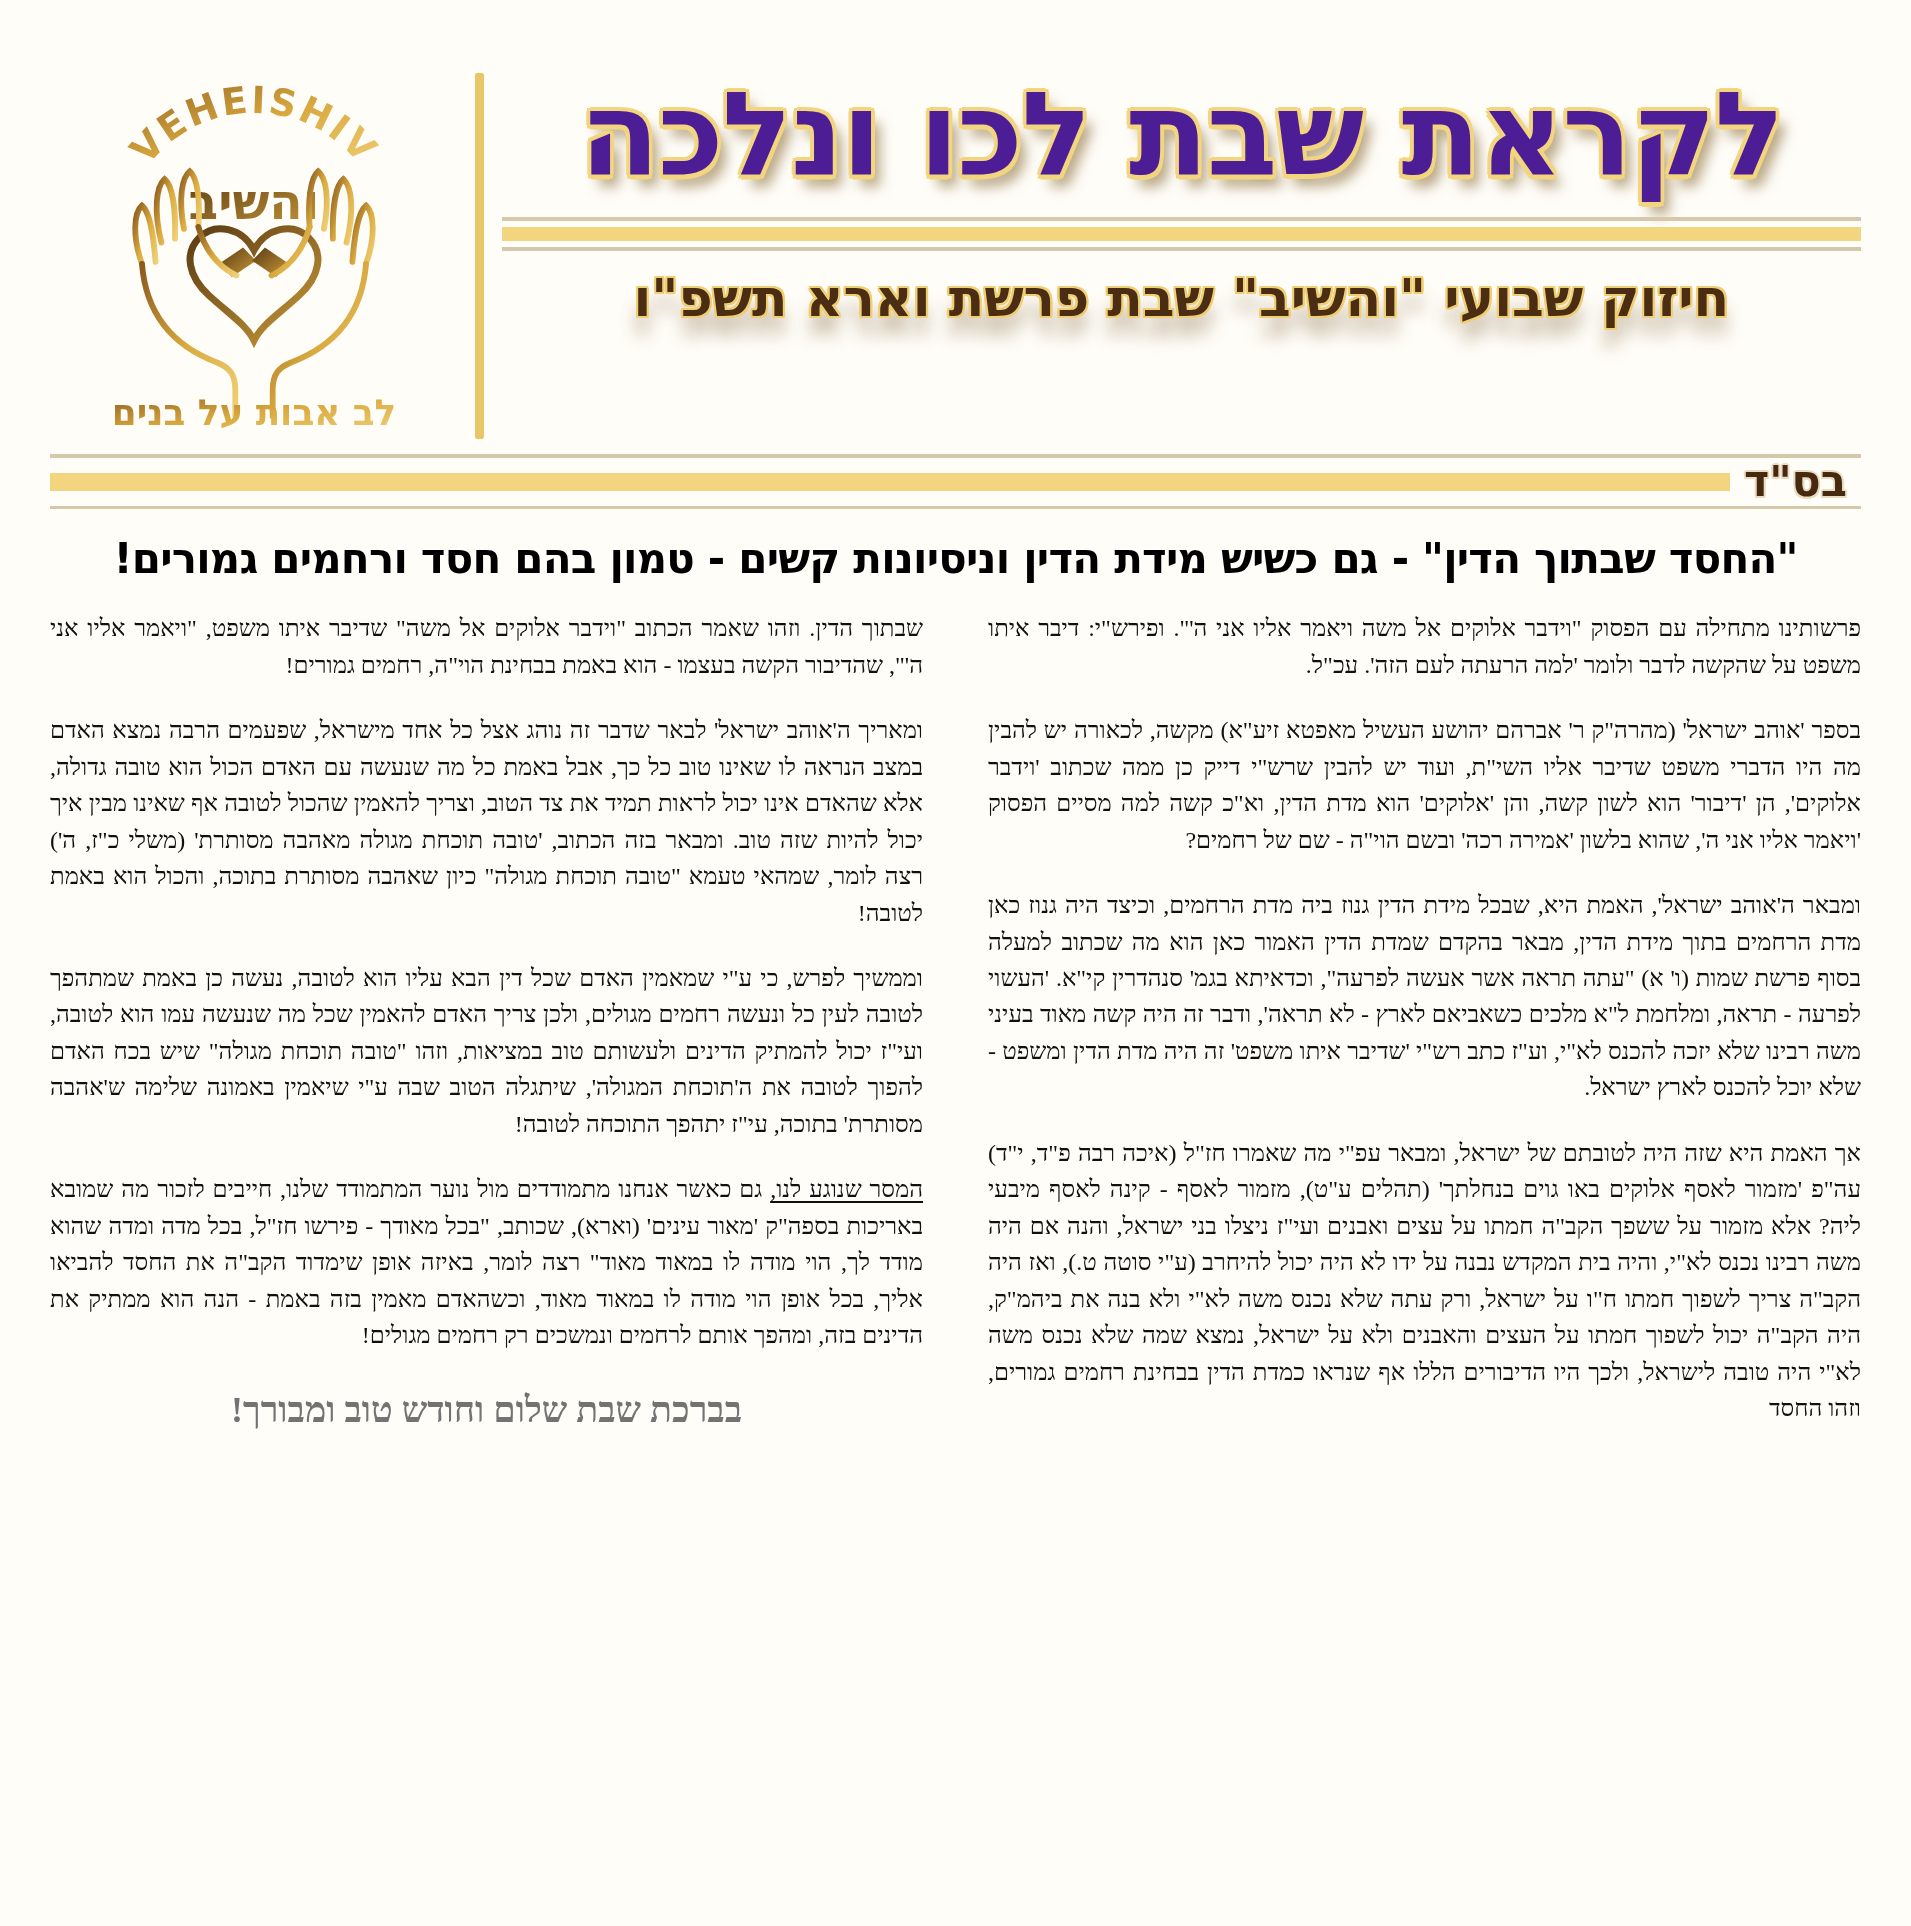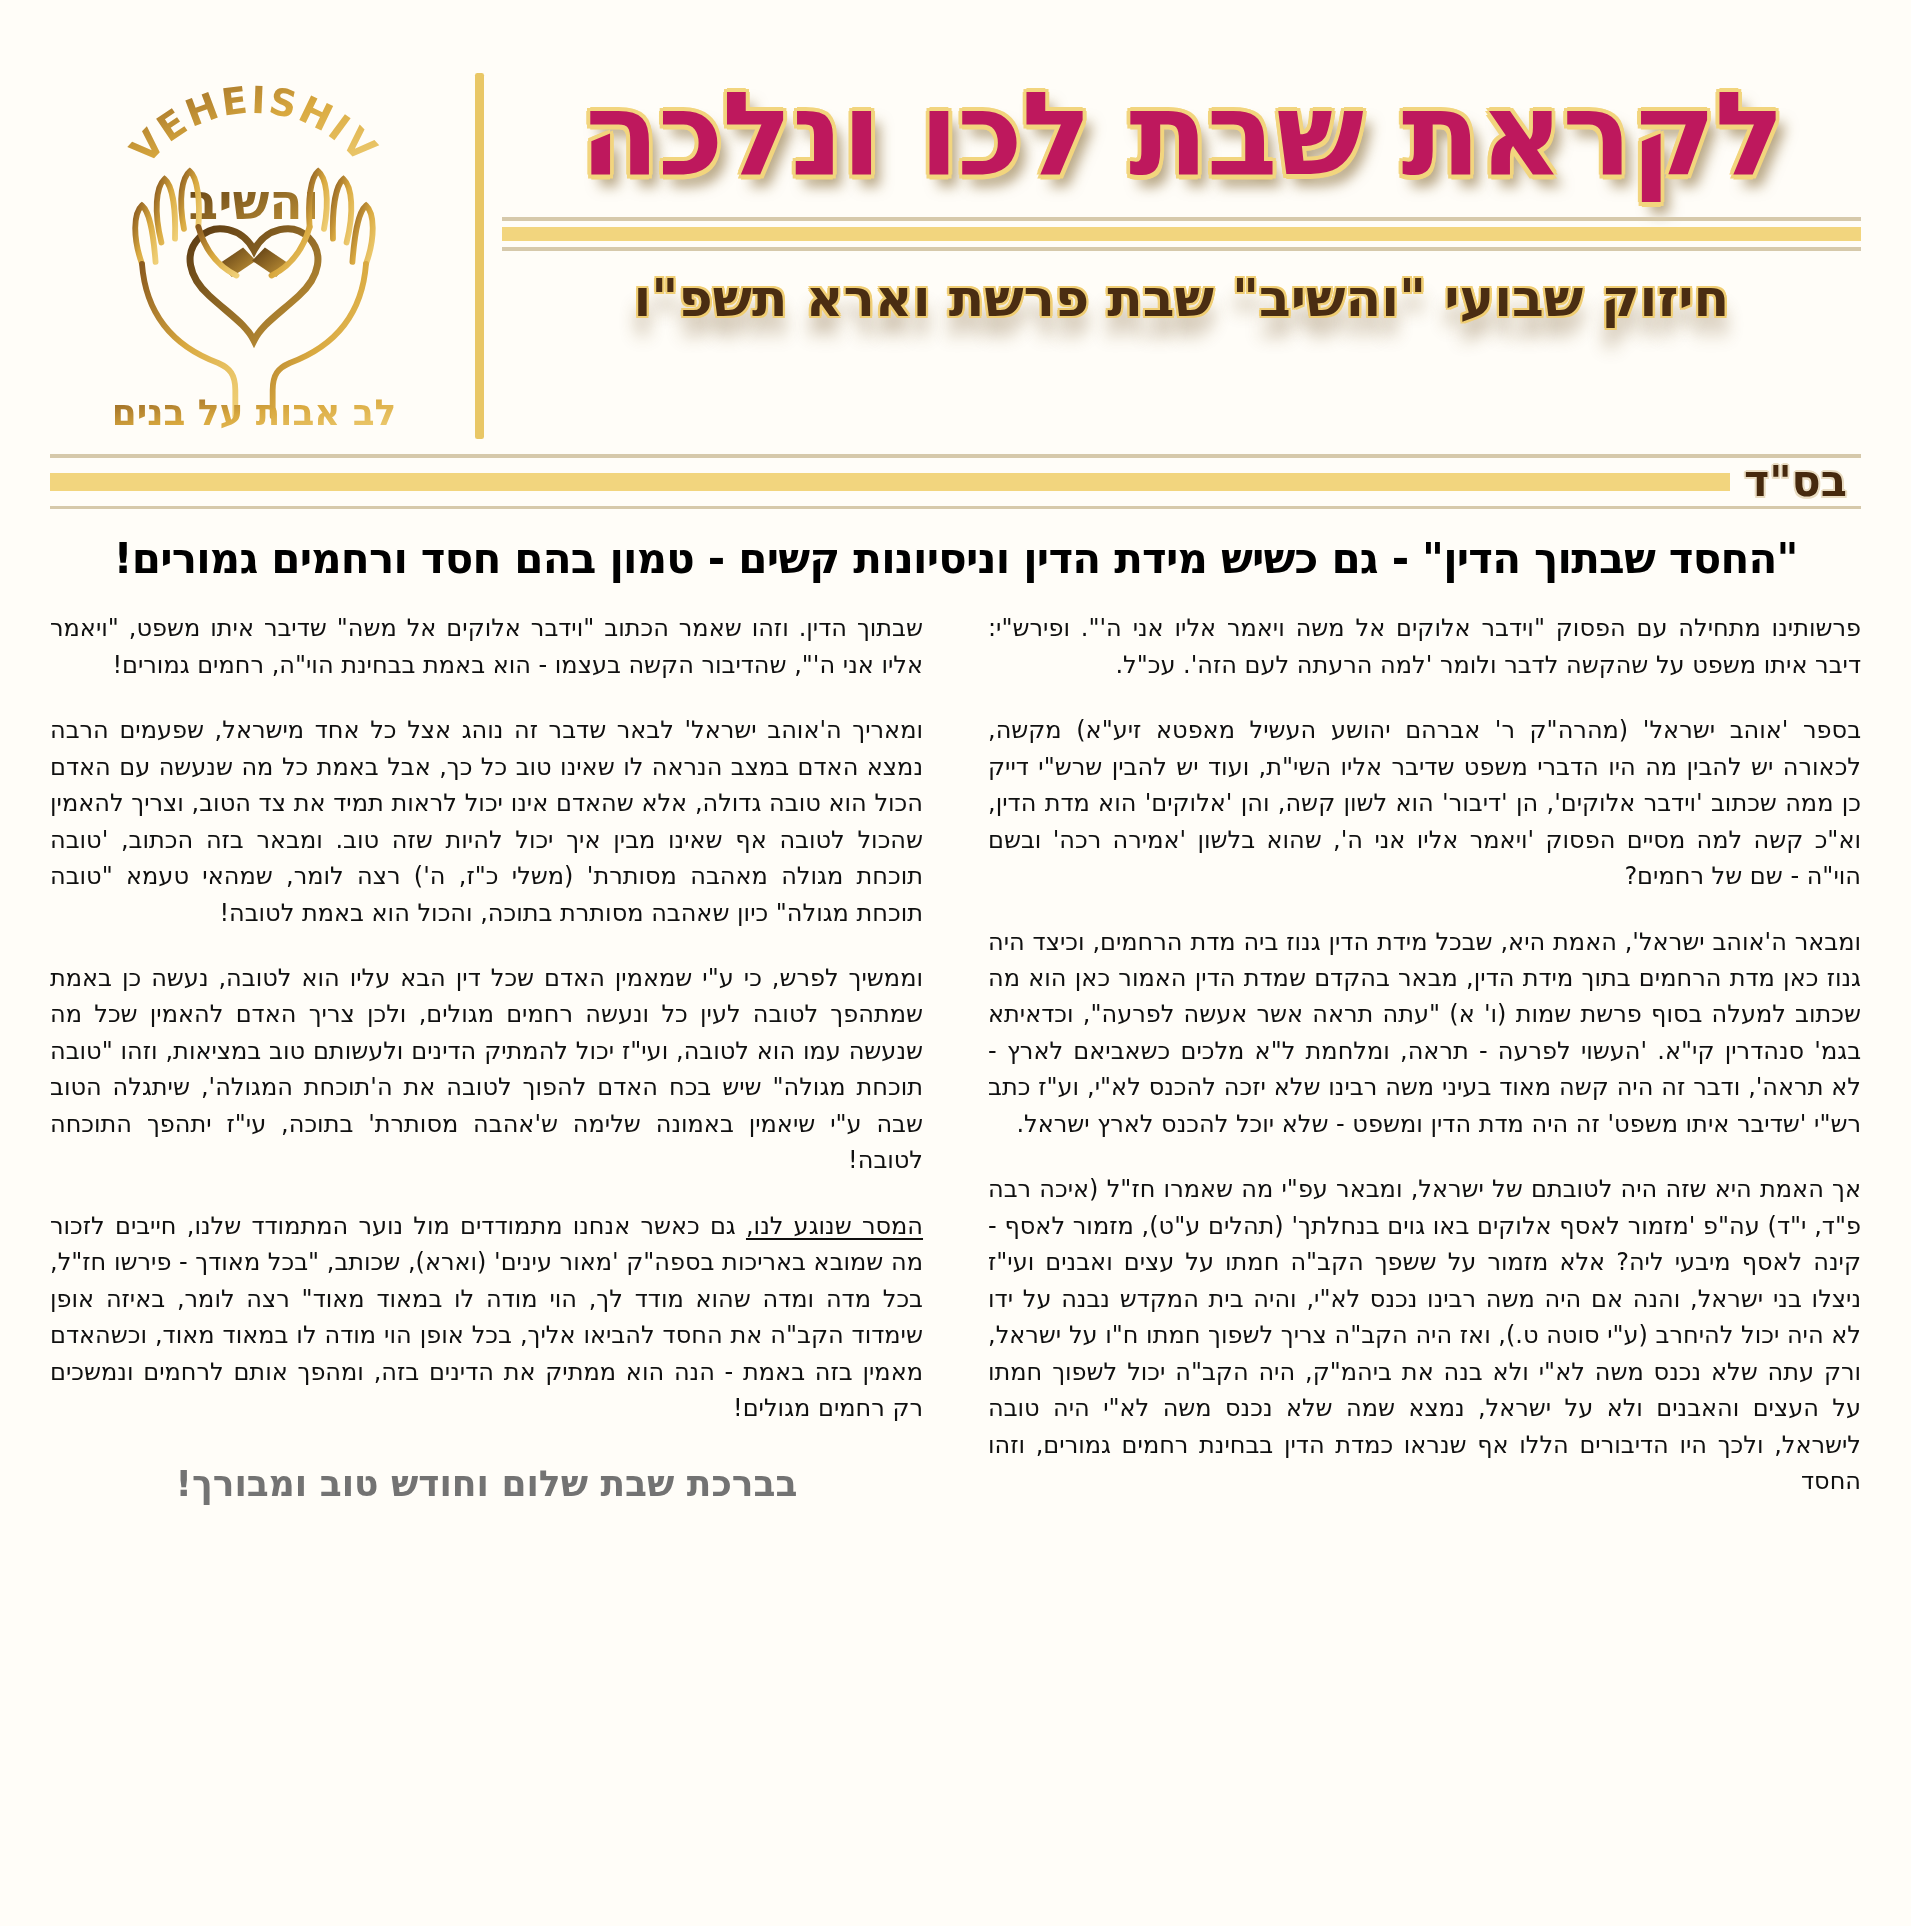--- a/index.html
+++ b/index.html
@@ -9,21 +9,21 @@
     background:#fffdf8;font-family:"DejaVu Sans",sans-serif;
   }
   
   .content{padding:46px 50px 0 50px;}
   .header{display:flex;align-items:flex-start;}
   .logo-box{width:408px;flex:none;}
   .divider-v{width:9.2px;height:366px;background:#e9c766;margin:27px 17.3px 0 17.3px;border-radius:2.3px;flex:none;}
   .title-block{flex:1;display:flex;flex-direction:column;direction:rtl;}
   .main-title{
     margin-top:23px;text-align:center;font-weight:bold;font-size:116px;line-height:1.12;
-    color:#be185d;letter-spacing:-1.5px;
+    color:#4c1d95;letter-spacing:-1.5px;
     text-shadow:
       -3.9px 0 #f2d57e,3.9px 0 #f2d57e,0 -3.9px #f2d57e,0 4.6px #f2d57e,
       -3.1px -3.1px #f2d57e,3.1px -3.1px #f2d57e,-3.1px 3.9px #f2d57e,3.1px 3.9px #f2d57e,
       8.5px 11.6px 13px rgba(120,90,30,.55);
   }
   .bandA{margin:18.5px 0 7.7px 0;}
   .bandA .tan{height:3.5px;background:#d6c9ab;}
   .bandA .gold{height:14px;background:#f2d57e;margin:6.2px 0;}
   .subtitle{
     text-align:center;font-size:52px;font-weight:bold;color:#4a2d12;margin-top:10px;
@@ -40,21 +40,21 @@
     width:131px;text-align:center;font-size:43px;font-weight:bold;color:#46290e;line-height:.9;
     text-shadow:-1.9px 0 #e9dcc2,1.9px 0 #e9dcc2,0 -1.9px #e9dcc2,0 1.9px #e9dcc2,
       -1.5px -1.5px #e9dcc2,1.5px -1.5px #e9dcc2,-1.5px 1.5px #e9dcc2,1.5px 1.5px #e9dcc2;
   }
   
   .headline{
     direction:rtl;text-align:center;font-size:42px;font-weight:bold;color:#000;
     margin:25px 0 27px 0;letter-spacing:-0.8px;
   }
   .cols{display:flex;direction:rtl;gap:65px;max-height:1502px;overflow:hidden;}
-  .col{flex:1;font-size:24px;line-height:1.52;color:#101010;text-align:justify;}
+  .col{flex:1;font-size:24px;line-height:1.52;color:#101010;text-align:justify;font-family:Liberation Serif, serif;}
   .col p{margin:0 0 29px 0;}
   .col p:last-child{margin-bottom:0;}
   .lead{text-decoration:underline;text-underline-offset:3.9px;}
   .blessing{text-align:center;font-weight:bold;font-size:36px;line-height:1.55;margin-top:21.6px;color:#737373;}
 </style>
 </head>
 <body>
 
 <div id="page">
   <div class="content">

